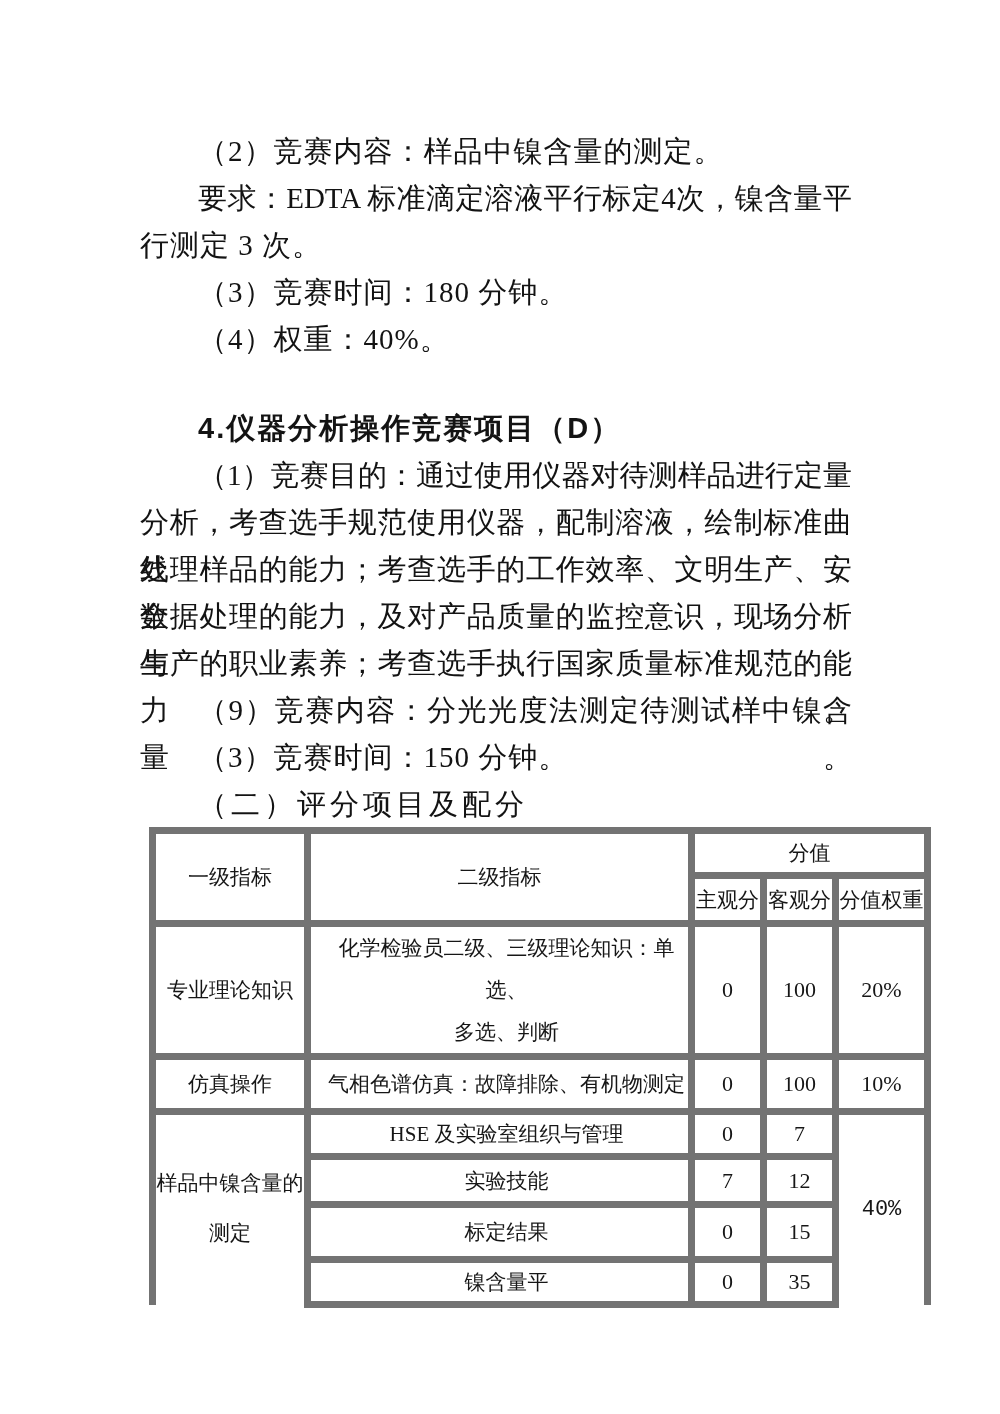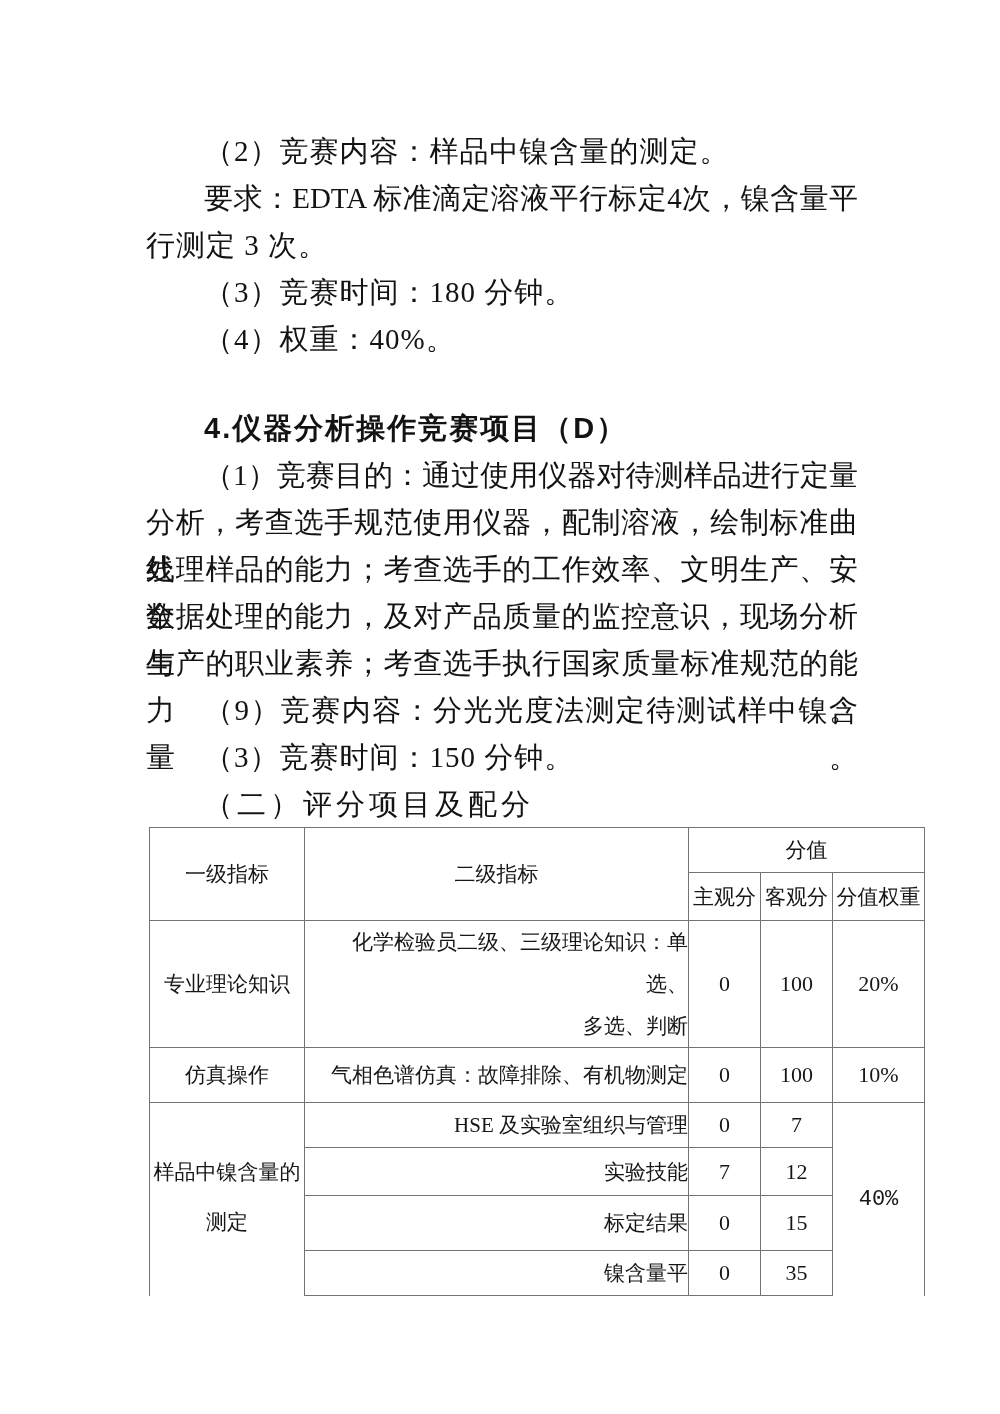--- a/index.html
+++ b/index.html
@@ -9,21 +9,21 @@
     background: #ffffff;
     position: relative;
     font-family: "Liberation Serif", serif;
     color: #131313;
     overflow: hidden;
   }
 
   
   .text-block {
     position: absolute;
-    left: 146px;
+    left: 140px;
     top: 128px;
     width: 712px;
     font-size: 29px;
     line-height: 47px;
   }
   .line {
     height: 47px;
     white-space: nowrap;
     letter-spacing: 1px;
   }
@@ -50,28 +50,28 @@
     position: absolute;
     left: 149px;
     top: 827px;
     width: 775px;
     border-collapse: collapse;
     table-layout: fixed;
     font-size: 21px;
     color: #161616;
   }
   .score-table td {
-    border: 1px solid #737373;
+    border: 7px solid #737373;
     padding: 0;
     text-align: center;
     vertical-align: middle;
     overflow: hidden;
   }
   .score-table .c2 {
-    text-align: right;
+    text-align: center;
     padding-left: 14px;
   }
   .score-table .num {
     font-size: 22px;
     letter-spacing: 0;
   }
   .score-table .no-bottom { border-bottom: none; font-family: Liberation Mono, monospace; }
   .trh45 { height: 45px; }
   .trh48 { height: 48px; }
   .trh49 { height: 55px; }

